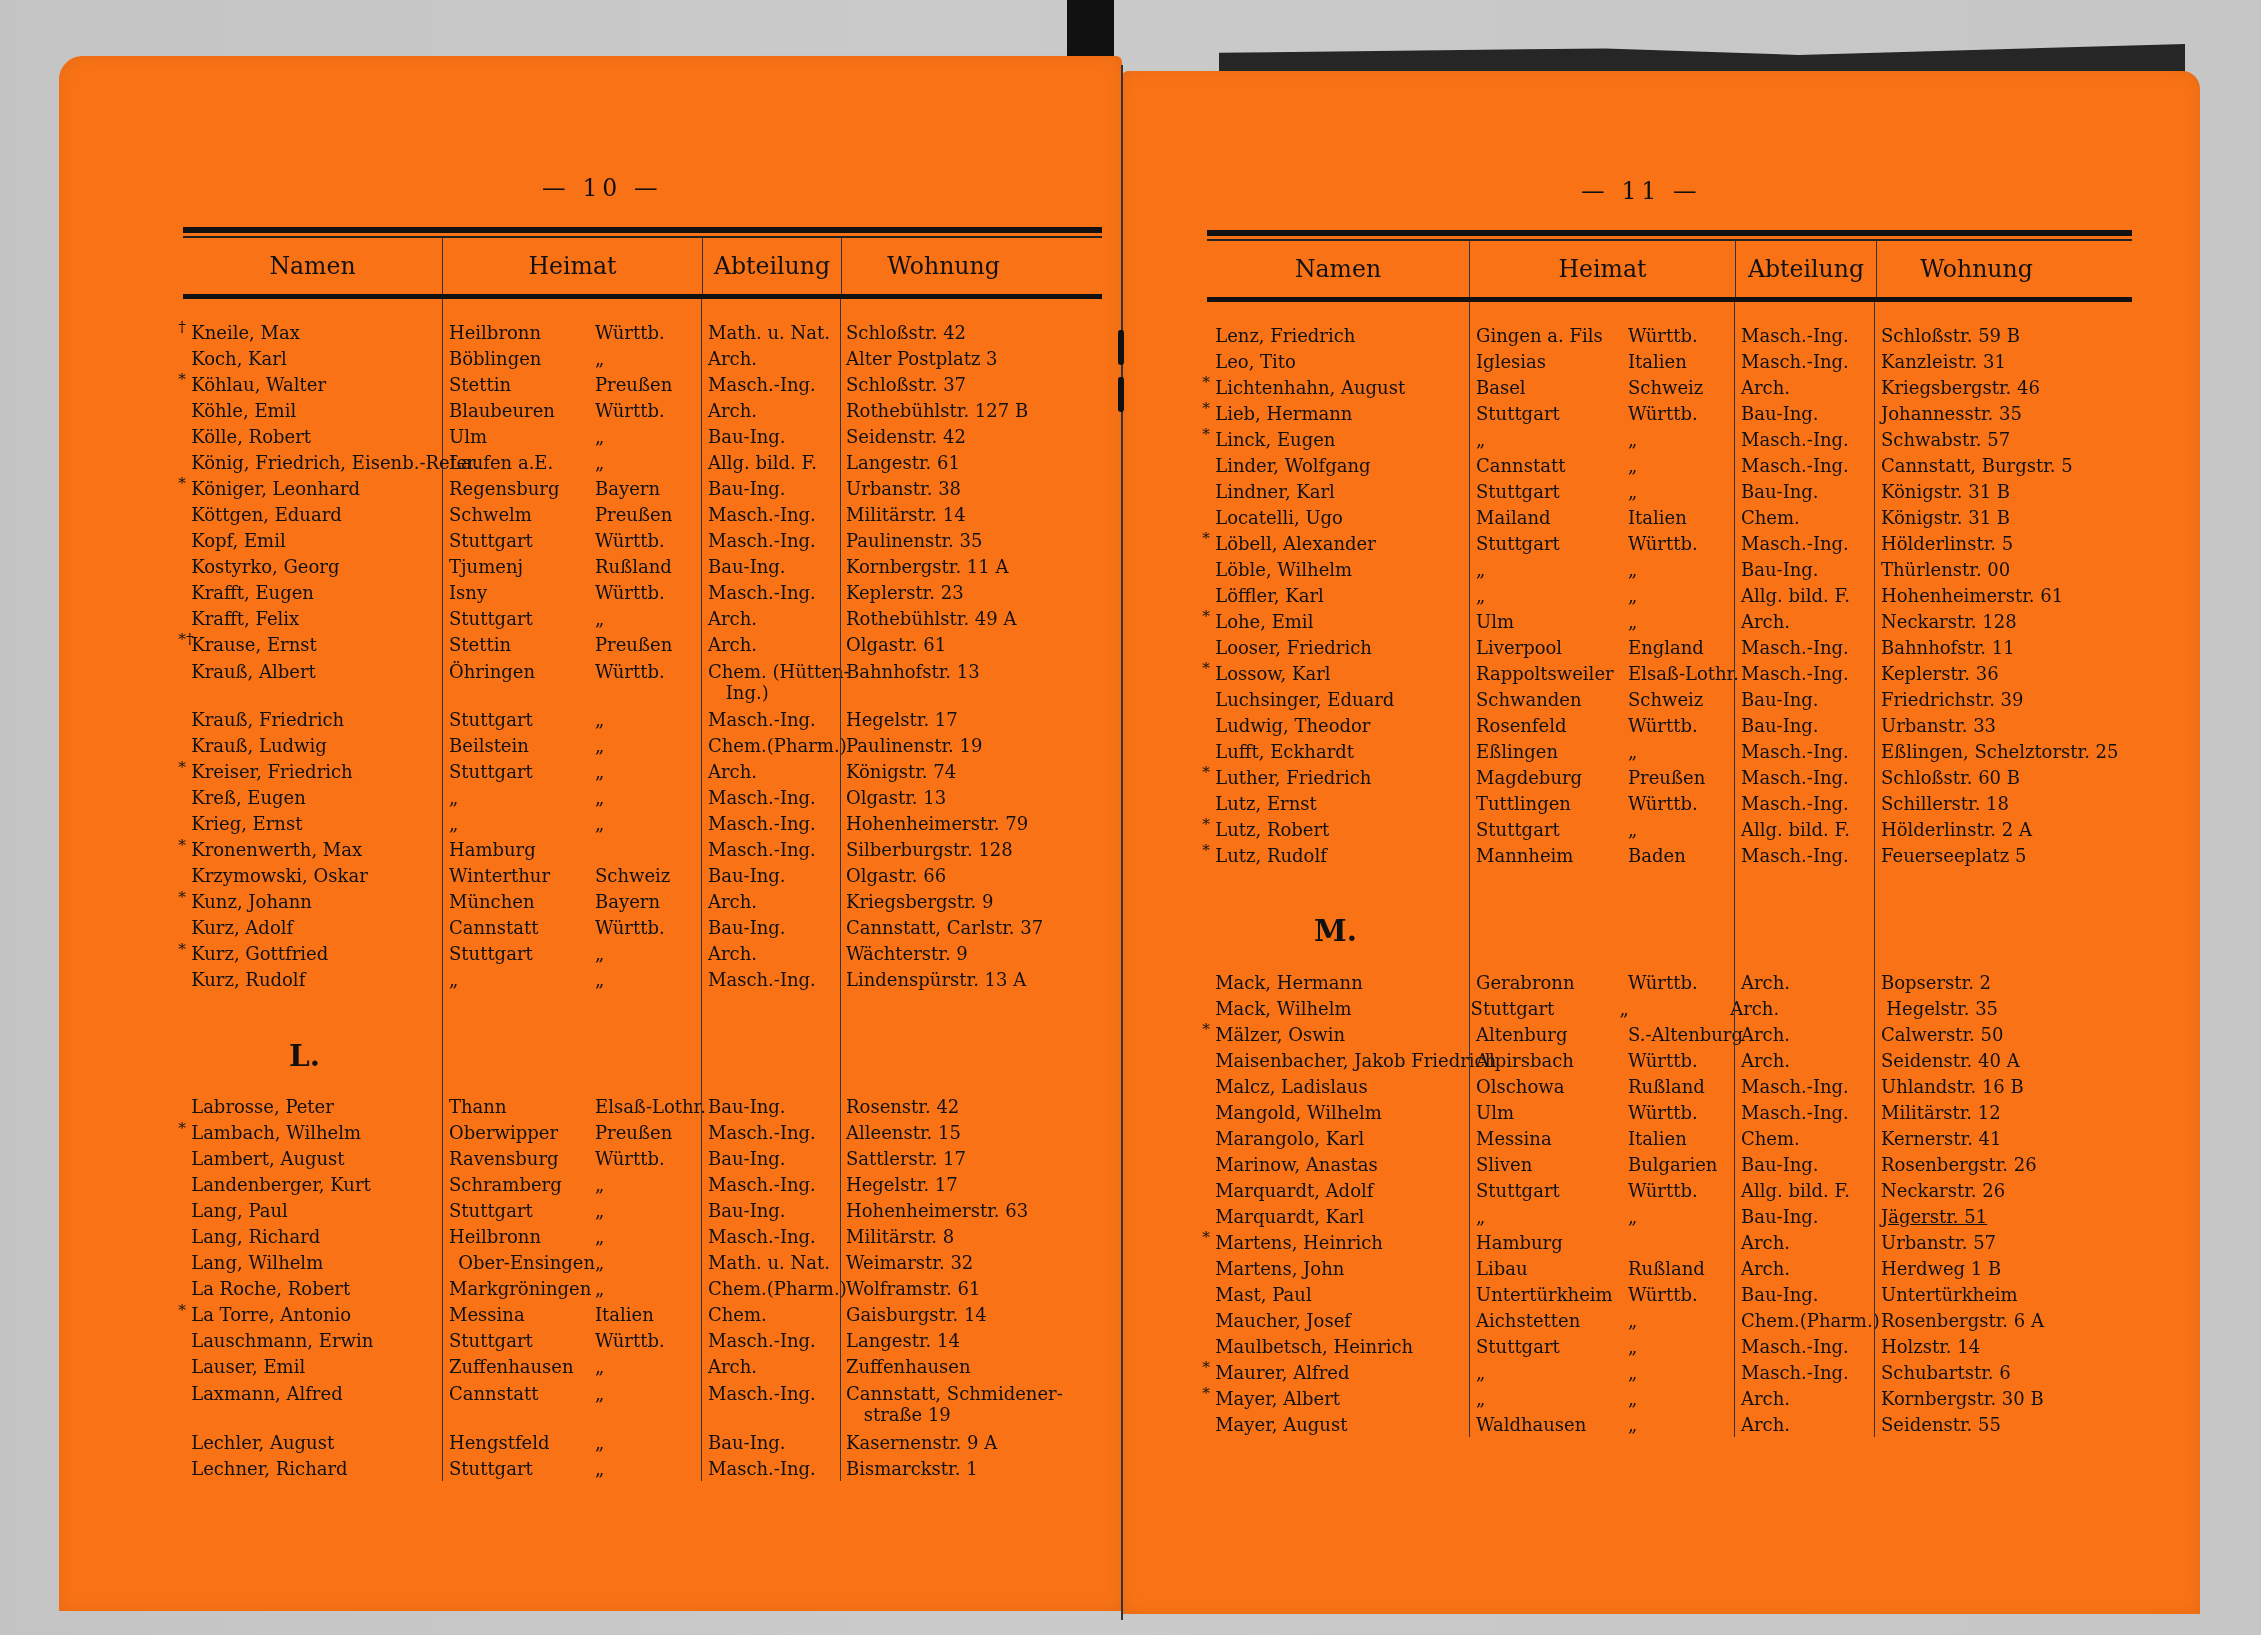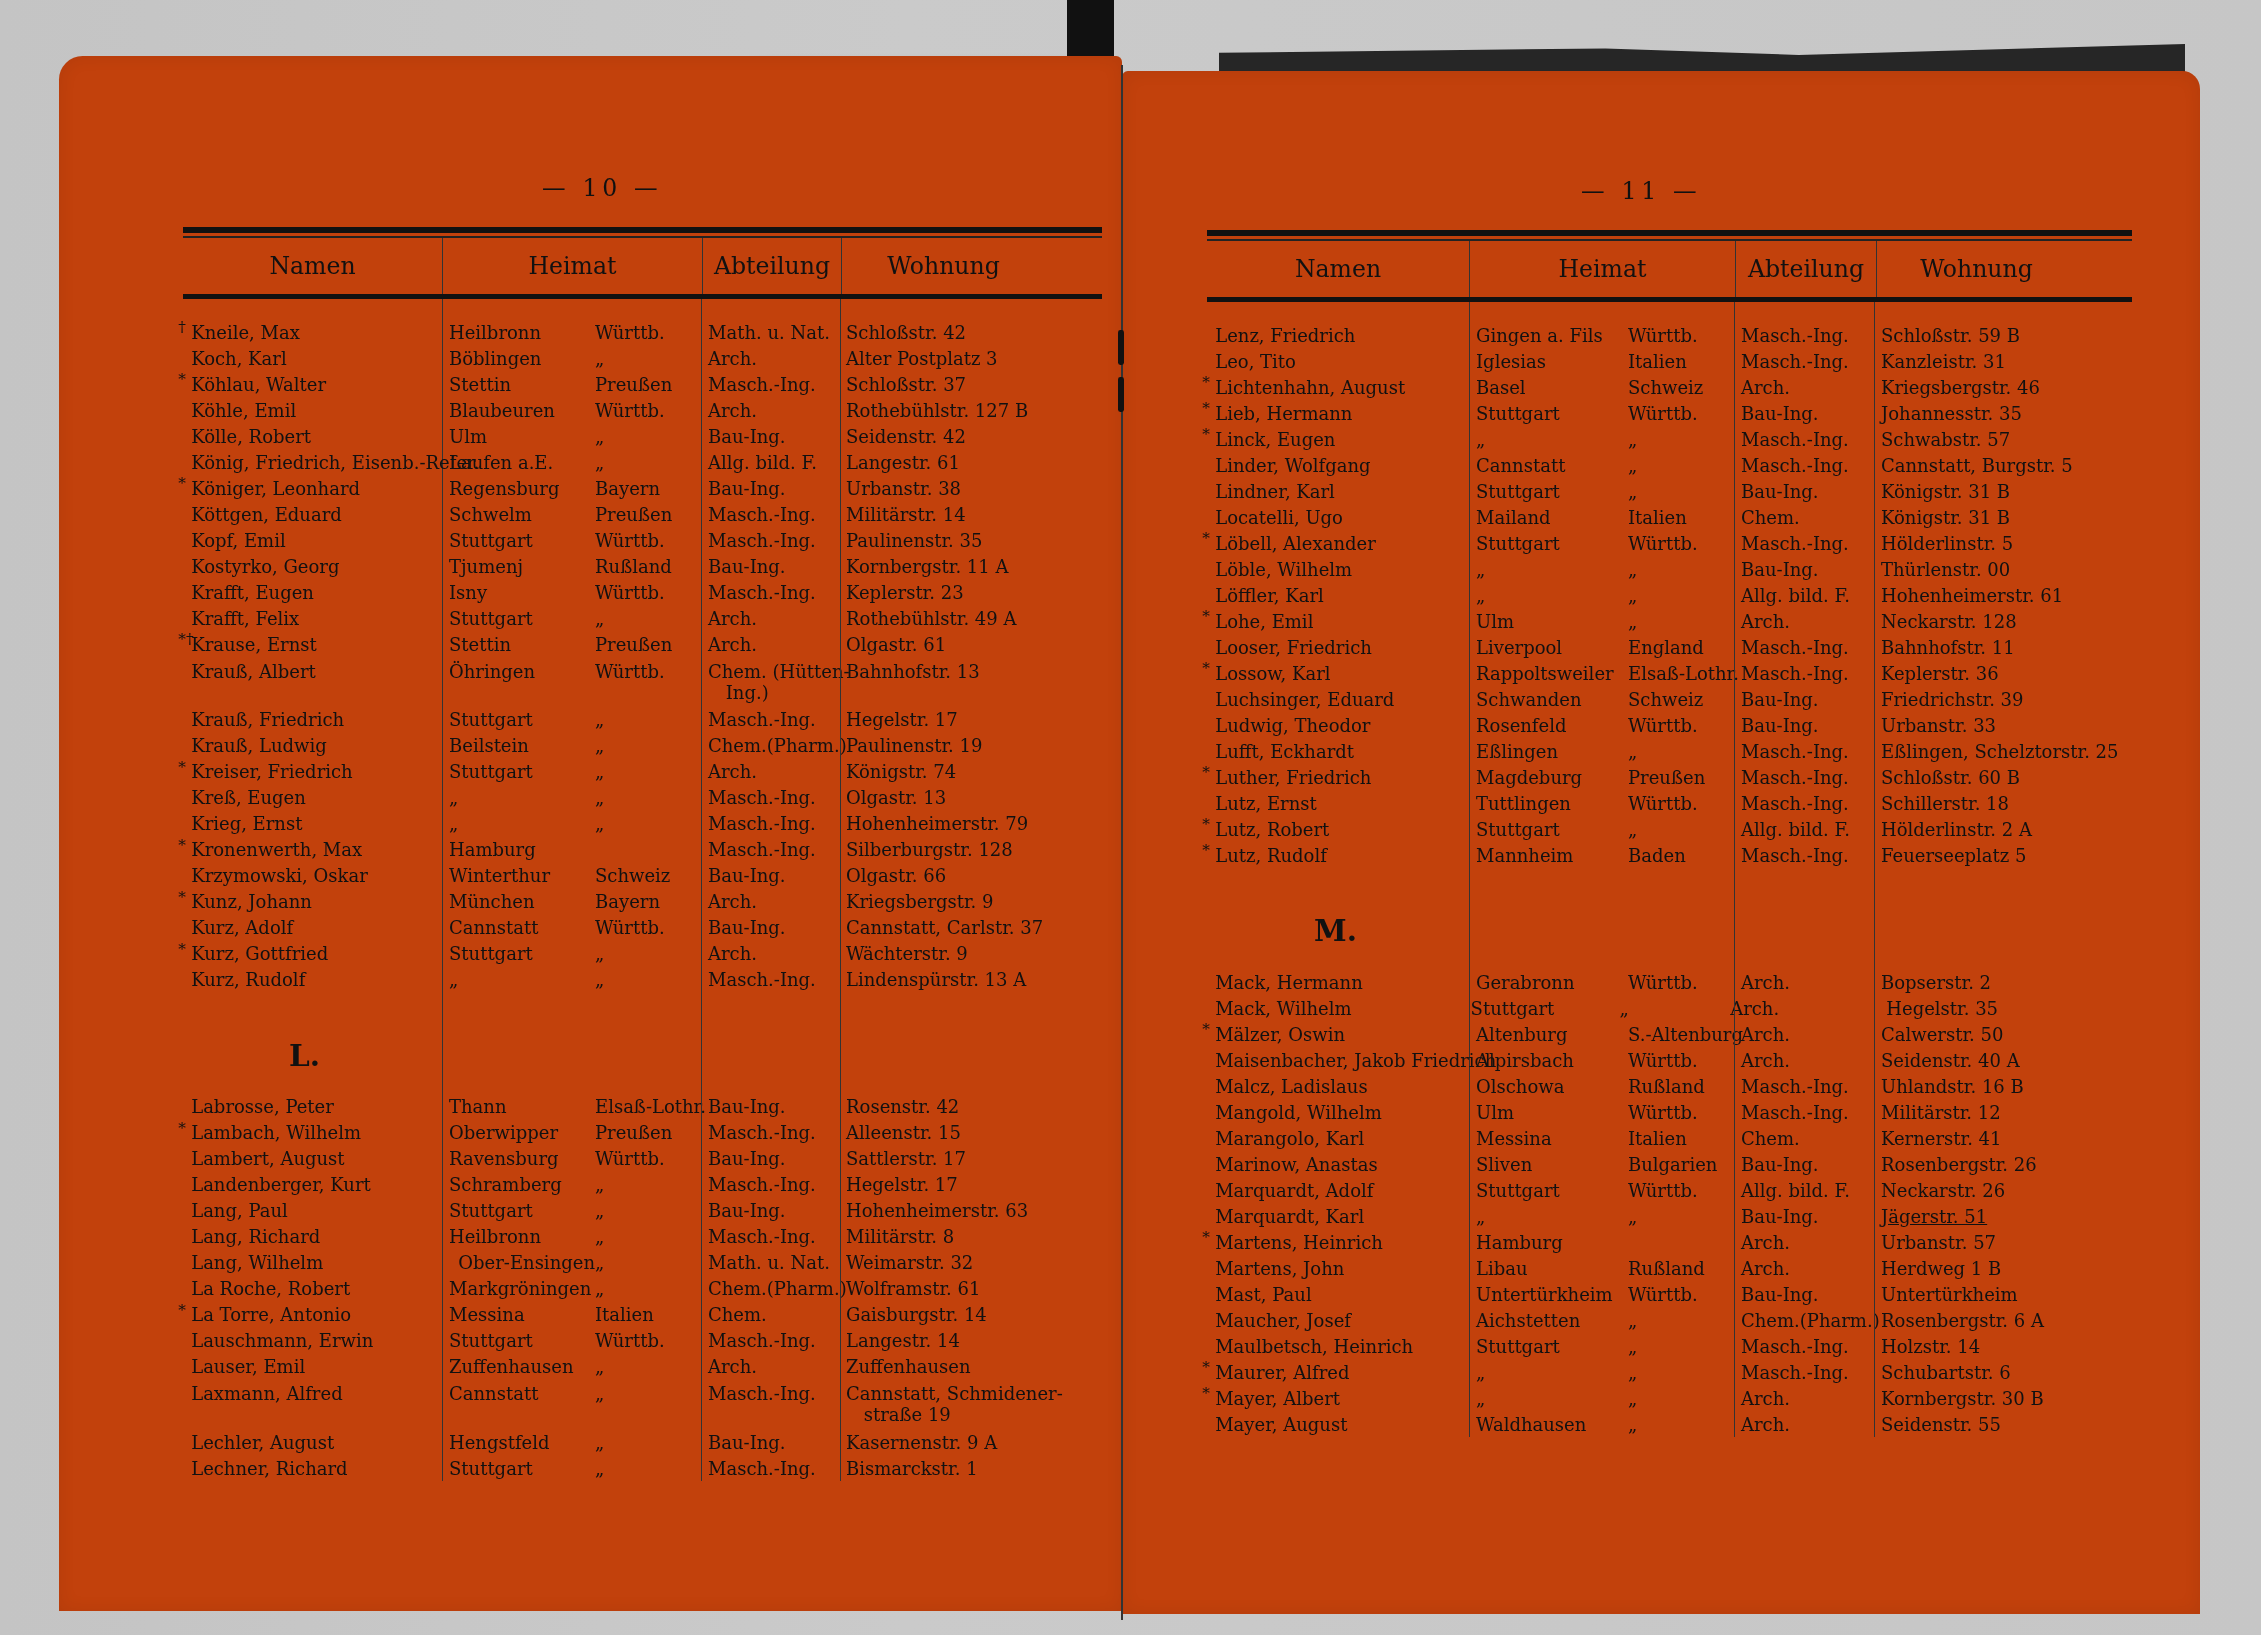--- a/index.html
+++ b/index.html
@@ -15,21 +15,21 @@
     background:linear-gradient(180deg, rgba(80,80,80,0) 0%, rgba(60,60,60,0.55) 100%);
     clip-path:polygon(0 60%, 100% 100%, 100% 0, 70% 0, 30% 40%);
   }
   .top-shadow-right {
     position:absolute; left:1219px; top:44px; width:966px; height:44px;
     background:#262626;
     clip-path:polygon(0 20%, 40% 10%, 60% 25%, 100% 0, 100% 100%, 0 100%);
   }
   .spine-bar { position:absolute; left:1067px; top:0; width:47px; height:65px; background:#111; }
   .page {
-    position:absolute; background:#c2410c;
+    position:absolute; background:#f97316;
     box-shadow: inset 0 0 17.7px rgba(0,0,0,0.08);
   }
   .page.left { left:59px; top:56px; width:1063px; height:1555px; border-radius:23.6px 5.9px 0 0; }
   .page.right { left:1122px; top:71px; width:1078px; height:1543px; border-radius:5.9px 17.7px 0 0; }
   .gutter-line { position:absolute; left:1121px; top:65px; width:1.8px; height:1555px; background:#333; }
   .spine-marks { position:absolute; left:1118px; top:330px; width:7px; }
   .spine-marks div { background:#111; width:5.9px; border-radius:2.4px; margin-bottom:11.8px; }
 
   .page-number {
     position:absolute; font-size:23.6px; letter-spacing:4.7px; color:#111;

